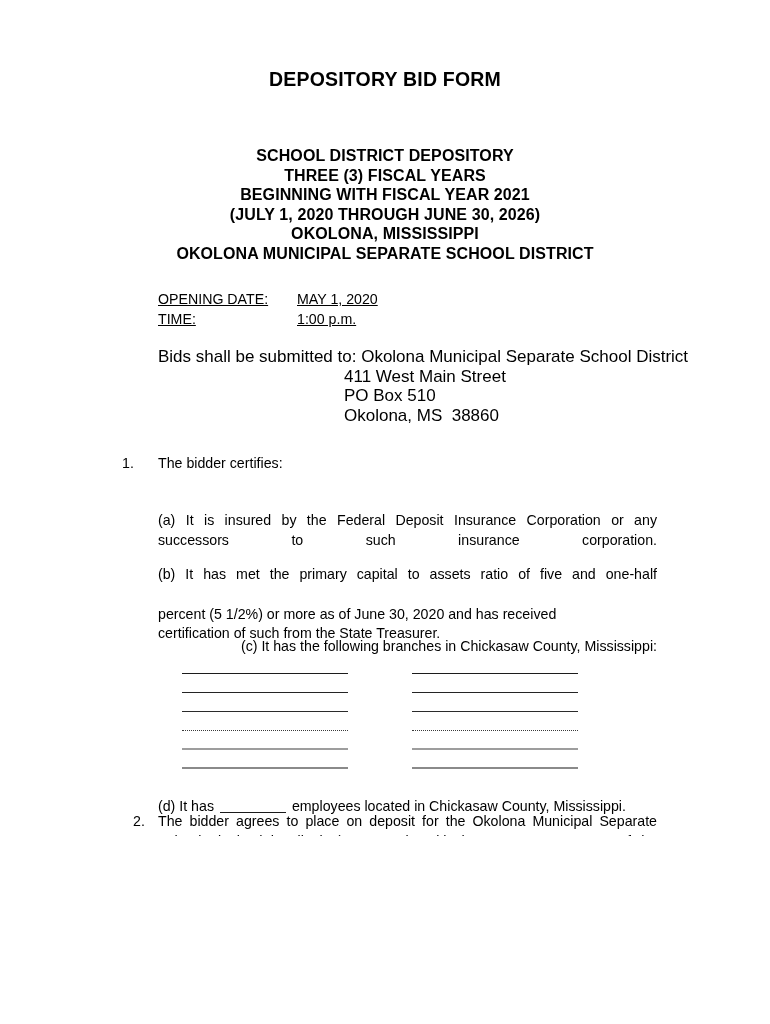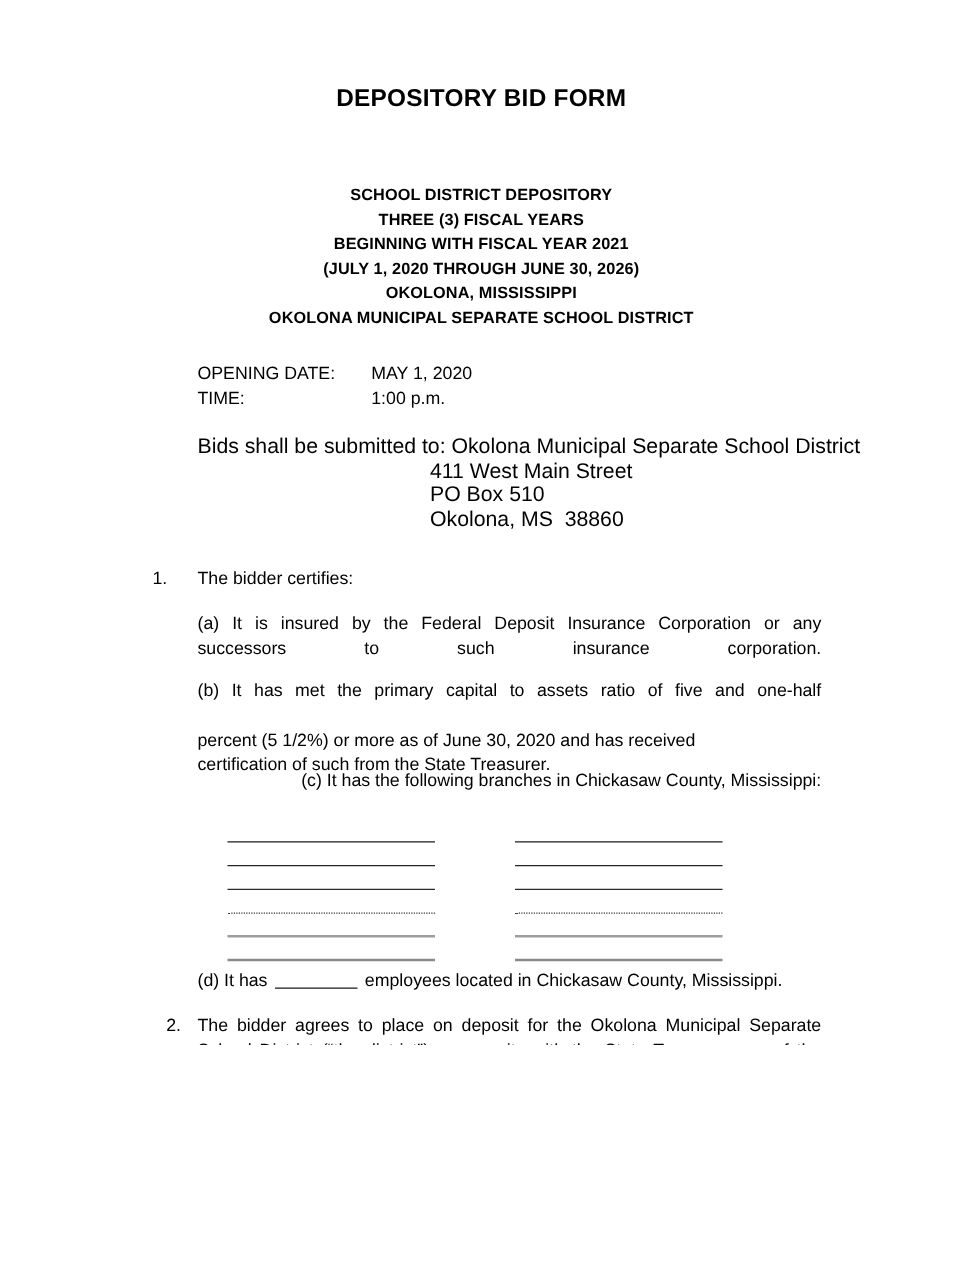--- a/index.html
+++ b/index.html
@@ -36,34 +36,35 @@
     line-height: 1.2;
   }
 
   
   .header-block {
     position: absolute;
     left: 0;
     right: 0;
     top: 146px;
     text-align: center;
-    font-size: 13px;
+    font-size: 16px;
     font-weight: bold;
     line-height: 19.6px;
     letter-spacing: 0.1px;
   }
   .header-block .hline { display: block; white-space: nowrap; }
 
   
   .meta-block {
     position: absolute;
     left: 158px;
     top: 290px;
     font-size: 14.2px;
     line-height: 19.5px;
+    text-decoration: underline;
   }
   .meta-row { display: flex; }
   .meta-label { width: 139px; flex: 0 0 139px; white-space: nowrap; }
   .meta-value { white-space: pre; }
 
   
   .addr-block {
     position: absolute;
     left: 158px;
     top: 347px;
@@ -94,20 +95,21 @@
     width: 100%;
   }
 
   
   .sub-para {
     position: absolute;
     left: 158px;
     font-size: 14.2px;
     line-height: 19.8px;
     width: 499px;
+    margin-top: 21px;
   }
   .sub-a { top: 490px; }
   .sub-b { top: 544px; }
   .sub-c { top: 616px; text-align: right; }
   .sub-d { top: 776px; }
 
   .sub-c-line2 { margin-left: 26px; }
 
   .blank-inline {
     display: inline-block;

